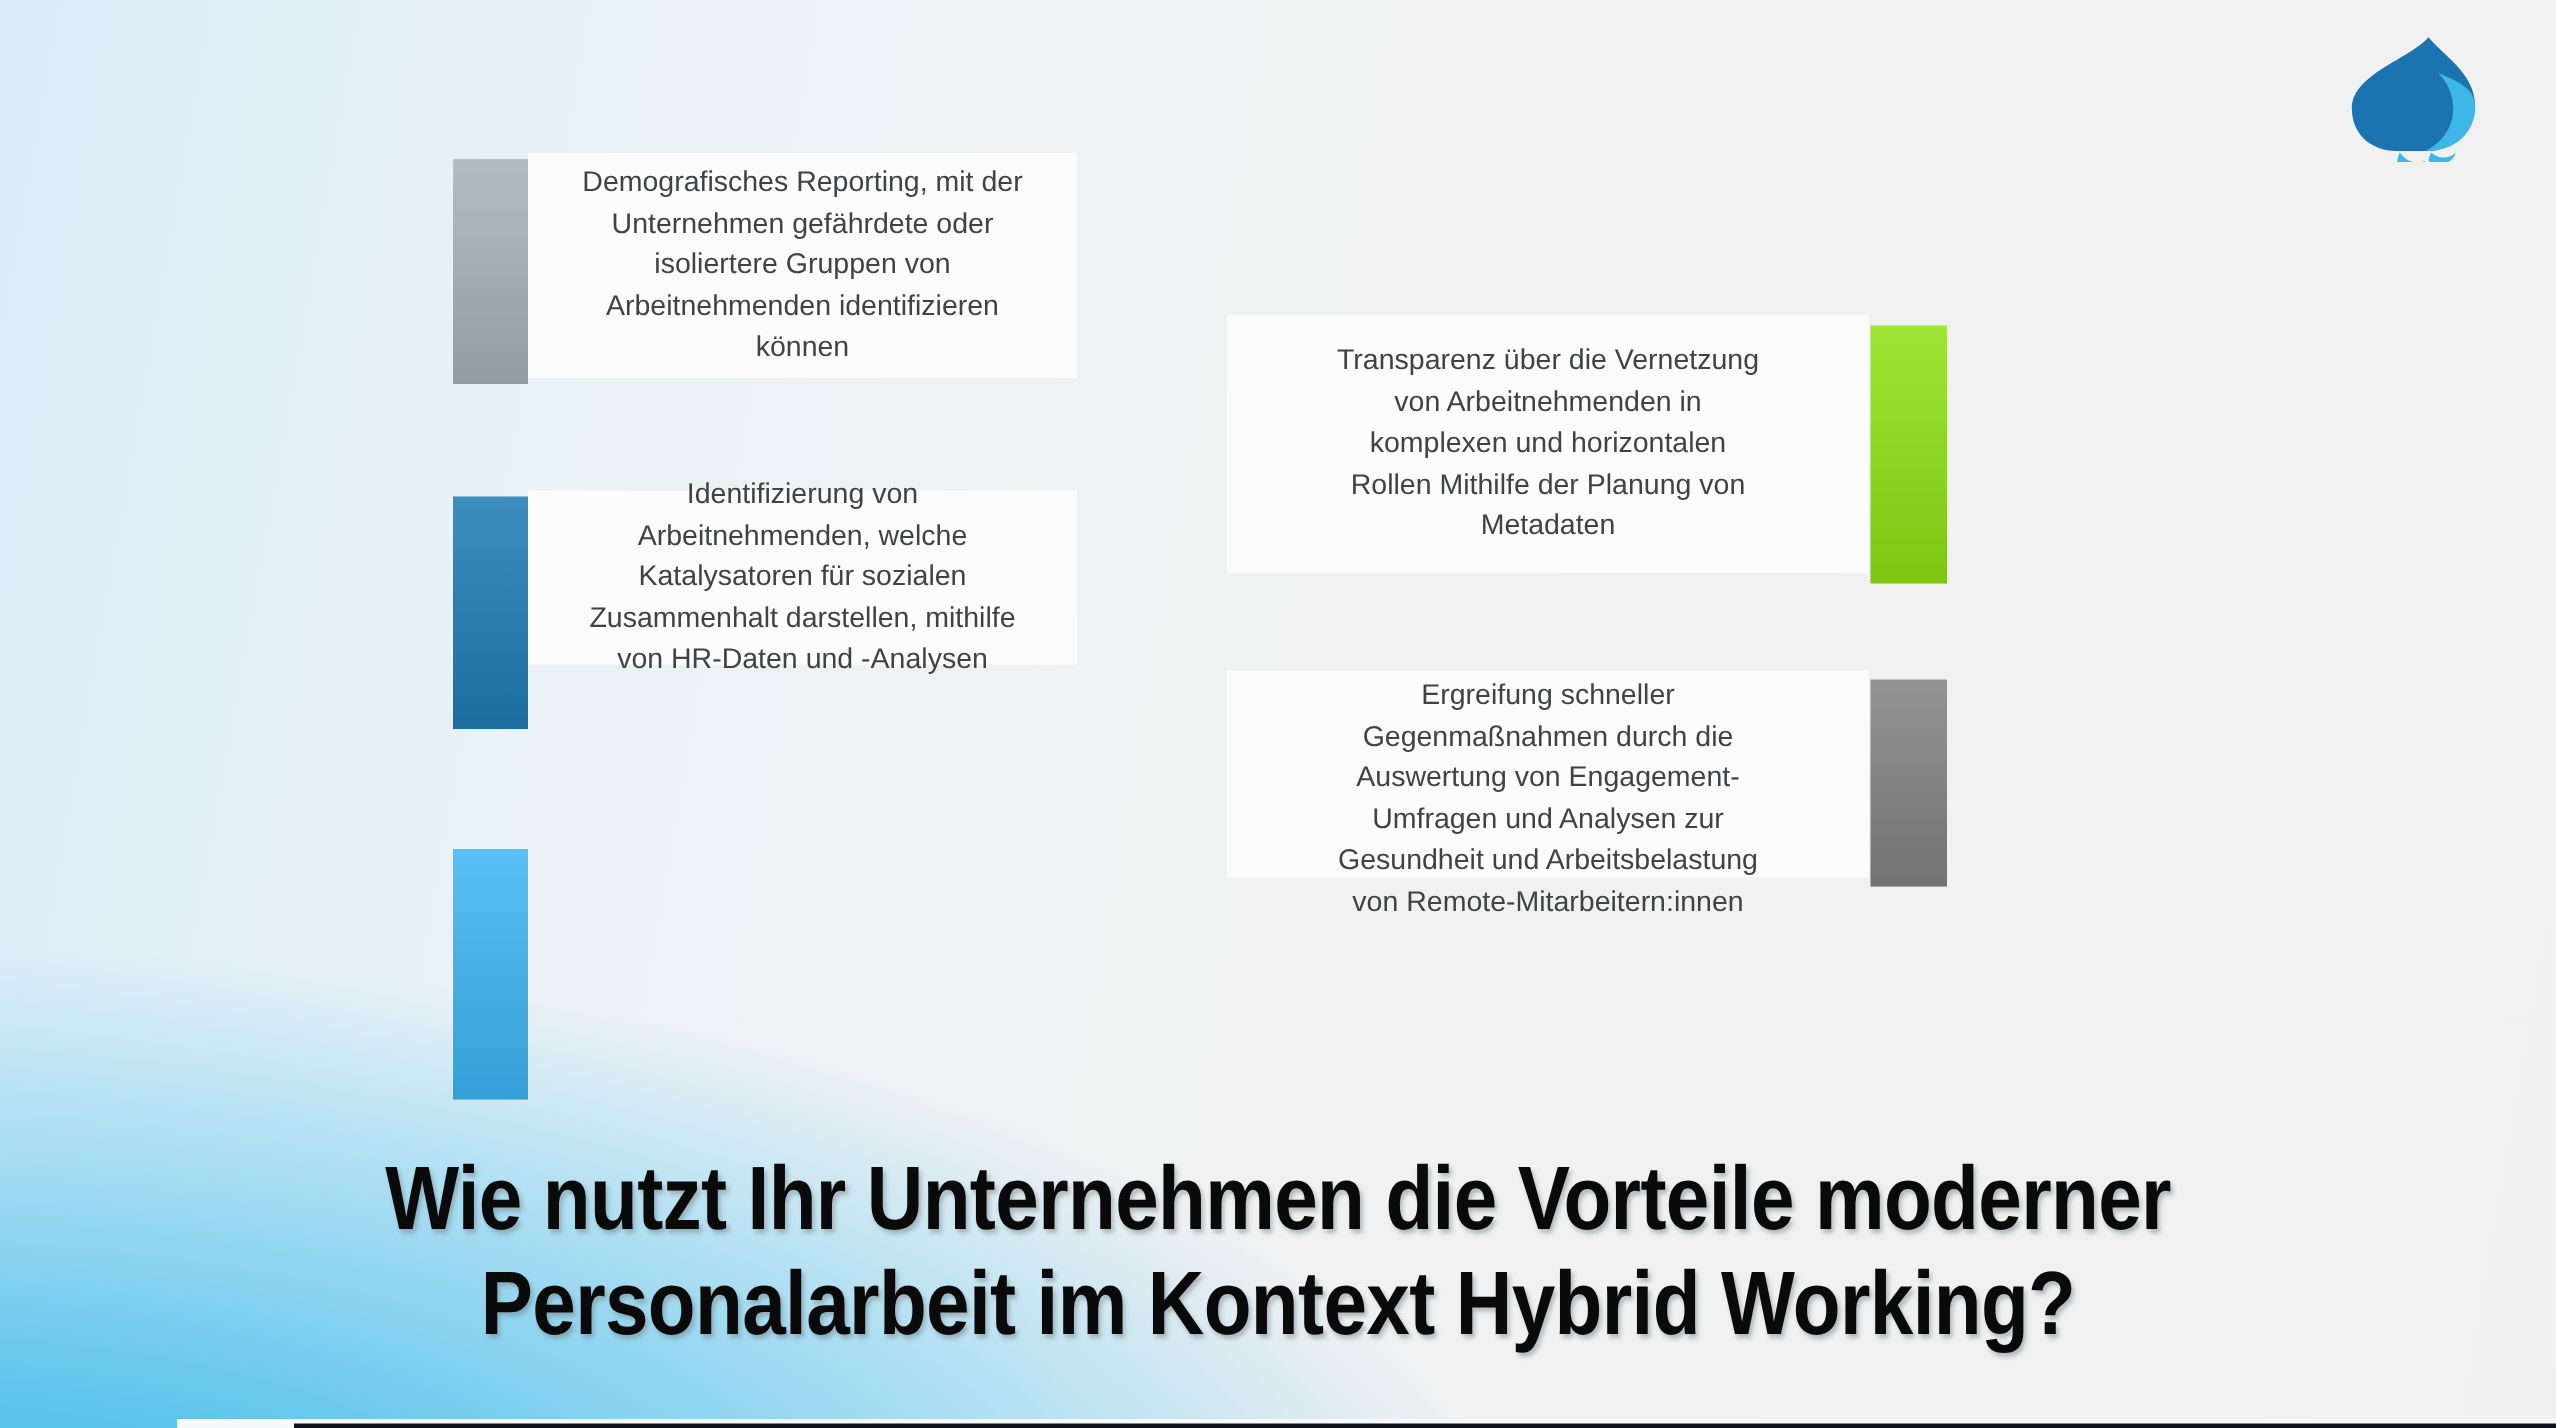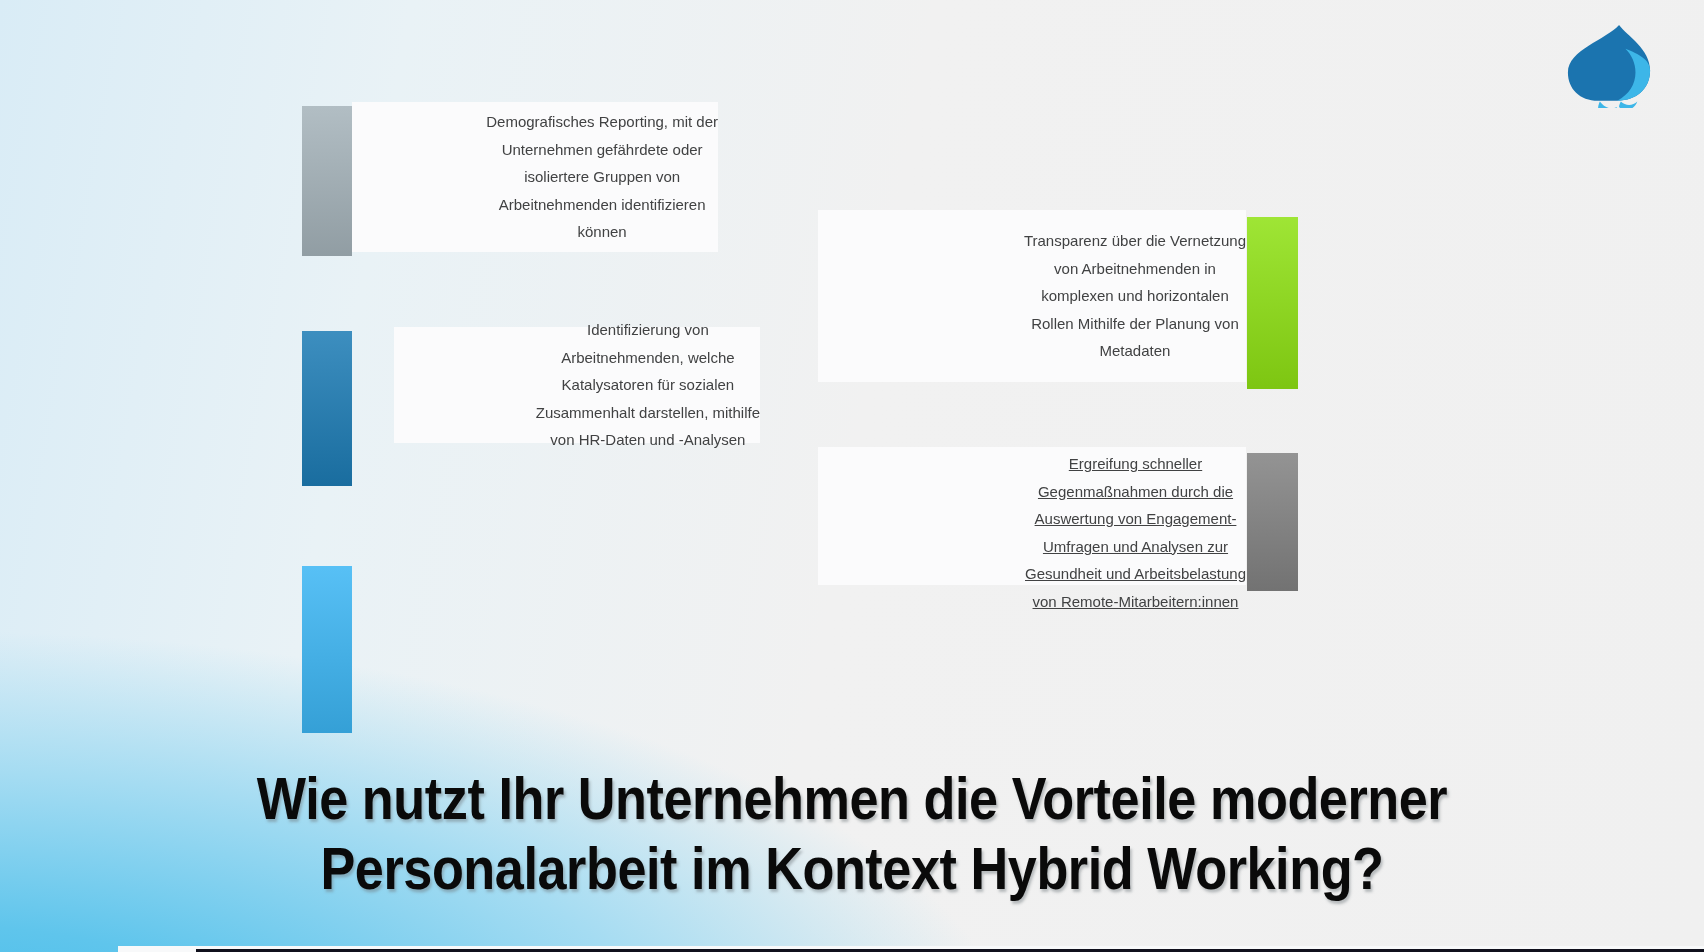--- a/index.html
+++ b/index.html
@@ -12,45 +12,45 @@
   }
 
   
   .card{position:absolute;}
   .accent-bar{
     position:absolute;width:50px;
     background-image:linear-gradient(180deg, rgba(255,255,255,0.14), rgba(0,0,0,0.12));
   }
   .panel{
     position:absolute;background:#fbfbfc;
-    display:flex;align-items:center;justify-content:flex-end;
+    display:flex;align-items:center;justify-content:center;
     text-align:center;color:#414243;
-    font-size:15px;line-height:27.5px;
+    font-size:19px;line-height:27.5px;
   }
   .panel p{margin:0;}
 
   .card-1{left:302px;top:102px;width:416px;height:150px;}
   .card-1 .accent-bar{left:0;top:4px;height:150px;}
   .card-1 .panel{left:50px;top:0;width:366px;height:150px;}
 
   .card-2{left:302px;top:327px;width:416px;height:155px;}
   .card-2 .accent-bar{left:0;top:4px;height:155px;}
-  .card-2 .panel{left:50px;top:0;width:366px;height:116px;margin-left:42px;}
+  .card-2 .panel{left:50px;top:0;width:366px;height:116px;}
 
   .card-3{left:302px;top:562px;width:416px;height:167px;}
   .card-3 .accent-bar{left:0;top:4px;height:167px;}
   .card-3 .panel{left:50px;top:0;width:366px;height:167px;}
 
   .card-4{left:818px;top:210px;width:480px;height:172px;}
   .card-4 .panel{left:0;top:0;width:428px;height:172px;}
   .card-4 .accent-bar{left:429px;top:7px;width:51px;height:172px;}
 
   .card-5{left:818px;top:447px;width:480px;height:138px;}
   .card-5 .panel{left:0;top:0;width:428px;height:138px;align-items:flex-start;overflow:visible;}
-  .card-5 .panel p{padding-top:3px;text-decoration:underline;}
+  .card-5 .panel p{padding-top:3px;}
   .card-5 .accent-bar{left:429px;top:6px;width:51px;height:138px;}
 
   
   .heading{
     position:absolute;left:0;right:0;top:764px;
     text-align:center;font-weight:bold;color:#0a0a0a;
     font-size:60px;line-height:70px;letter-spacing:-0.5px;
     transform:scaleX(0.87);
     text-shadow:2px 3px 3px rgba(110,120,125,0.45);
   }

